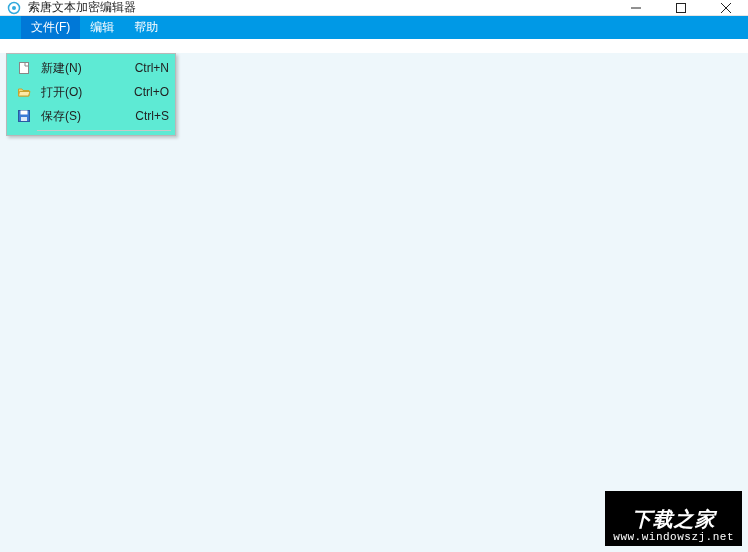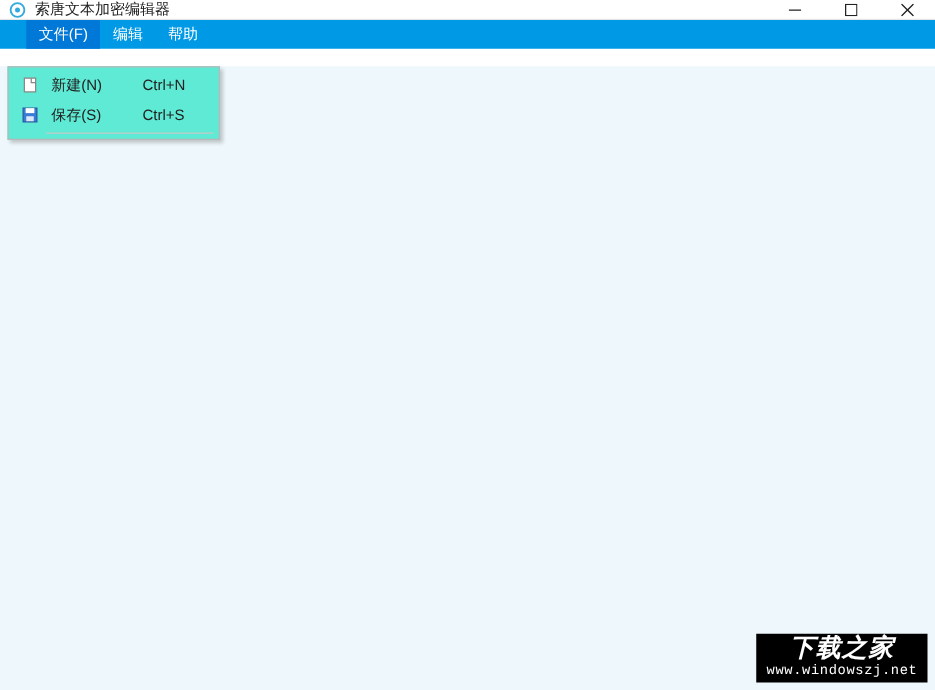--- a/index.html
+++ b/index.html
@@ -86,36 +86,36 @@
     align-items: center;
     justify-content: center;
   }
   .dropdown-row .label-cell {
     flex: 1;
     padding-left: 6px;
     color: #222;
   }
   .dropdown-row .shortcut-cell {
     width: 55px;
-    text-align: left;
+    text-align: right;
     color: #222;
     margin-left: 20px;
   }
   .dropdown-sep {
     height: 1px;
     background: #c8c8c8;
     margin: 2px 2px 2px 28px;
   }
   .watermark {
     position: absolute;
     right: 6px;
     bottom: 6px;
     background: #000;
     color: #fff;
-    padding: 0 8px 2px 8px;
+    padding: 16px 8px 2px 8px;
     text-align: center;
     line-height: 1.2;
   }
   .watermark .wm-title {
     font-size: 20px;
     font-weight: bold;
     font-style: italic;
     letter-spacing: 1px;
   }
   .watermark .wm-url {
@@ -176,20 +176,30 @@
         <rect x="2.5" y="1.5" width="9" height="11" fill="#fff" stroke="#888"></rect>
         <polyline points="8,1.5 8,5 11.5,5" fill="none" stroke="#888"></polyline>
       </svg>
     </span>
     <span class="label-cell">新建(N)</span>
     <span class="shortcut-cell">Ctrl+N</span>
   </div>
   <div class="dropdown-row">
     <span class="icon-cell">
       <svg width="14" height="14" viewBox="0 0 14 14">
+        <path d="M1.5 4 L5 4 L6 5.5 L12 5.5 L12 11 L1.5 11 Z" fill="#f7d77a" stroke="#c9a22e"></path>
+        <path d="M2.5 6.5 L13 6.5 L11.5 11 L1.5 11 Z" fill="#ffe9a8" stroke="#c9a22e"></path>
+      </svg>
+    </span>
+    <span class="label-cell">打开(O)</span>
+    <span class="shortcut-cell">Ctrl+O</span>
+  </div>
+  <div class="dropdown-row">
+    <span class="icon-cell">
+      <svg width="14" height="14" viewBox="0 0 14 14">
         <rect x="1.5" y="1.5" width="11" height="11" fill="#3a7bd5" stroke="#2a5aa0"></rect>
         <rect x="3.5" y="1.5" width="7" height="4" fill="#fff"></rect>
         <rect x="4" y="8" width="6" height="4" fill="#dbe8f7"></rect>
       </svg>
     </span>
     <span class="label-cell">保存(S)</span>
     <span class="shortcut-cell">Ctrl+S</span>
   </div>
   <div class="dropdown-sep"></div>
 </div>

